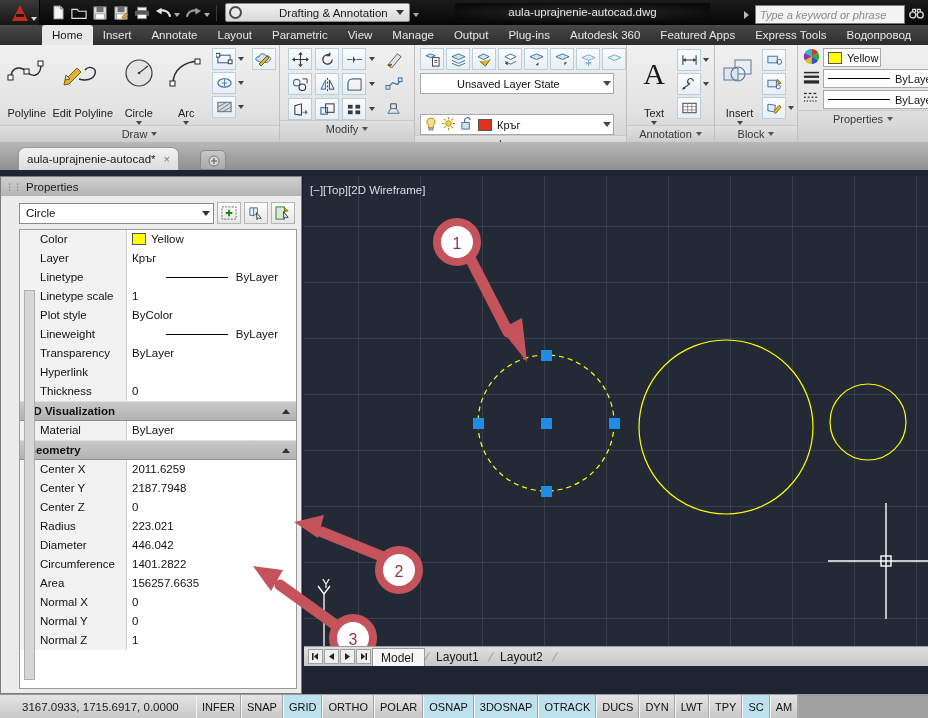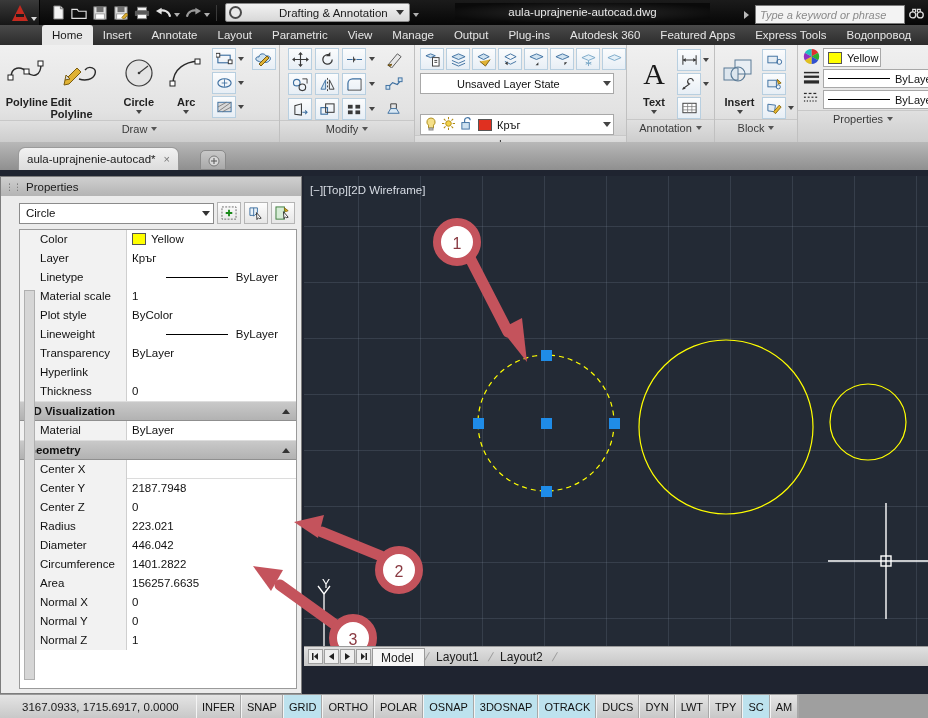--- a/index.html
+++ b/index.html
@@ -126,21 +126,21 @@
   .panel-title .ptc {
     display: inline-block; width: 0; height: 0; margin-left: 4px;
     border-left: 3px solid transparent; border-right: 3px solid transparent;
     border-top: 4px solid #555; vertical-align: 2px;
   }
   .bigbtn {
     width: 56px; display: flex; flex-direction: column; align-items: center;
     padding-top: 4px; font-size: 11px; color: #222;
   }
   .bigbtn .glyph { height: 42px; display:flex; align-items:center; justify-content:center; }
-  .bigbtn .lbl { margin-top: 2px; text-align: left; line-height: 12px; font-weight: bold; }
+  .bigbtn .lbl { margin-top: 13px; text-align: right; line-height: 12px; }
   .bigbtn .dncar {
     width: 0; height: 0; border-left: 3px solid transparent;
     border-right: 3px solid transparent; border-top: 4px solid #444; margin-top: 2px;
   }
   .smallgrid { display: flex; flex-direction: column; gap: 2px; padding-left: 2px; }
   .srow { display: flex; align-items: center; gap: 2px; }
   .sbtn {
     width: 24px; height: 22px; border: 1px solid #b8cfe0;
     background: linear-gradient(#fbfcfd,#e7eef5);
     display: flex; align-items: center; justify-content: center;
@@ -873,21 +873,21 @@
         <div class="pval">Кръг</div>
       </div>
       <div class="prow">
         <div class="pname">Linetype</div>
         <div class="pval linecell">
           <span class="lineprev"></span>
           <span>ByLayer</span>
         </div>
       </div>
       <div class="prow">
-        <div class="pname">Material scale</div>
+        <div class="pname">Linetype scale</div>
         <div class="pval">1</div>
       </div>
       <div class="prow">
         <div class="pname">Plot style</div>
         <div class="pval">ByColor</div>
       </div>
       <div class="prow">
         <div class="pname">Lineweight</div>
         <div class="pval linecell">
           <span class="lineprev"></span>
@@ -915,20 +915,21 @@
         <div class="pname">Material</div>
         <div class="pval">ByLayer</div>
       </div>
 
       <div class="grp">
         <span>Geometry</span>
         <span class="up"></span>
       </div>
       <div class="prow">
         <div class="pname">Center X</div>
+        <div class="pval">2011.6259</div>
       </div>
       <div class="prow">
         <div class="pname">Center Y</div>
         <div class="pval">2187.7948</div>
       </div>
       <div class="prow">
         <div class="pname">Center Z</div>
         <div class="pval">0</div>
       </div>
       <div class="prow">

